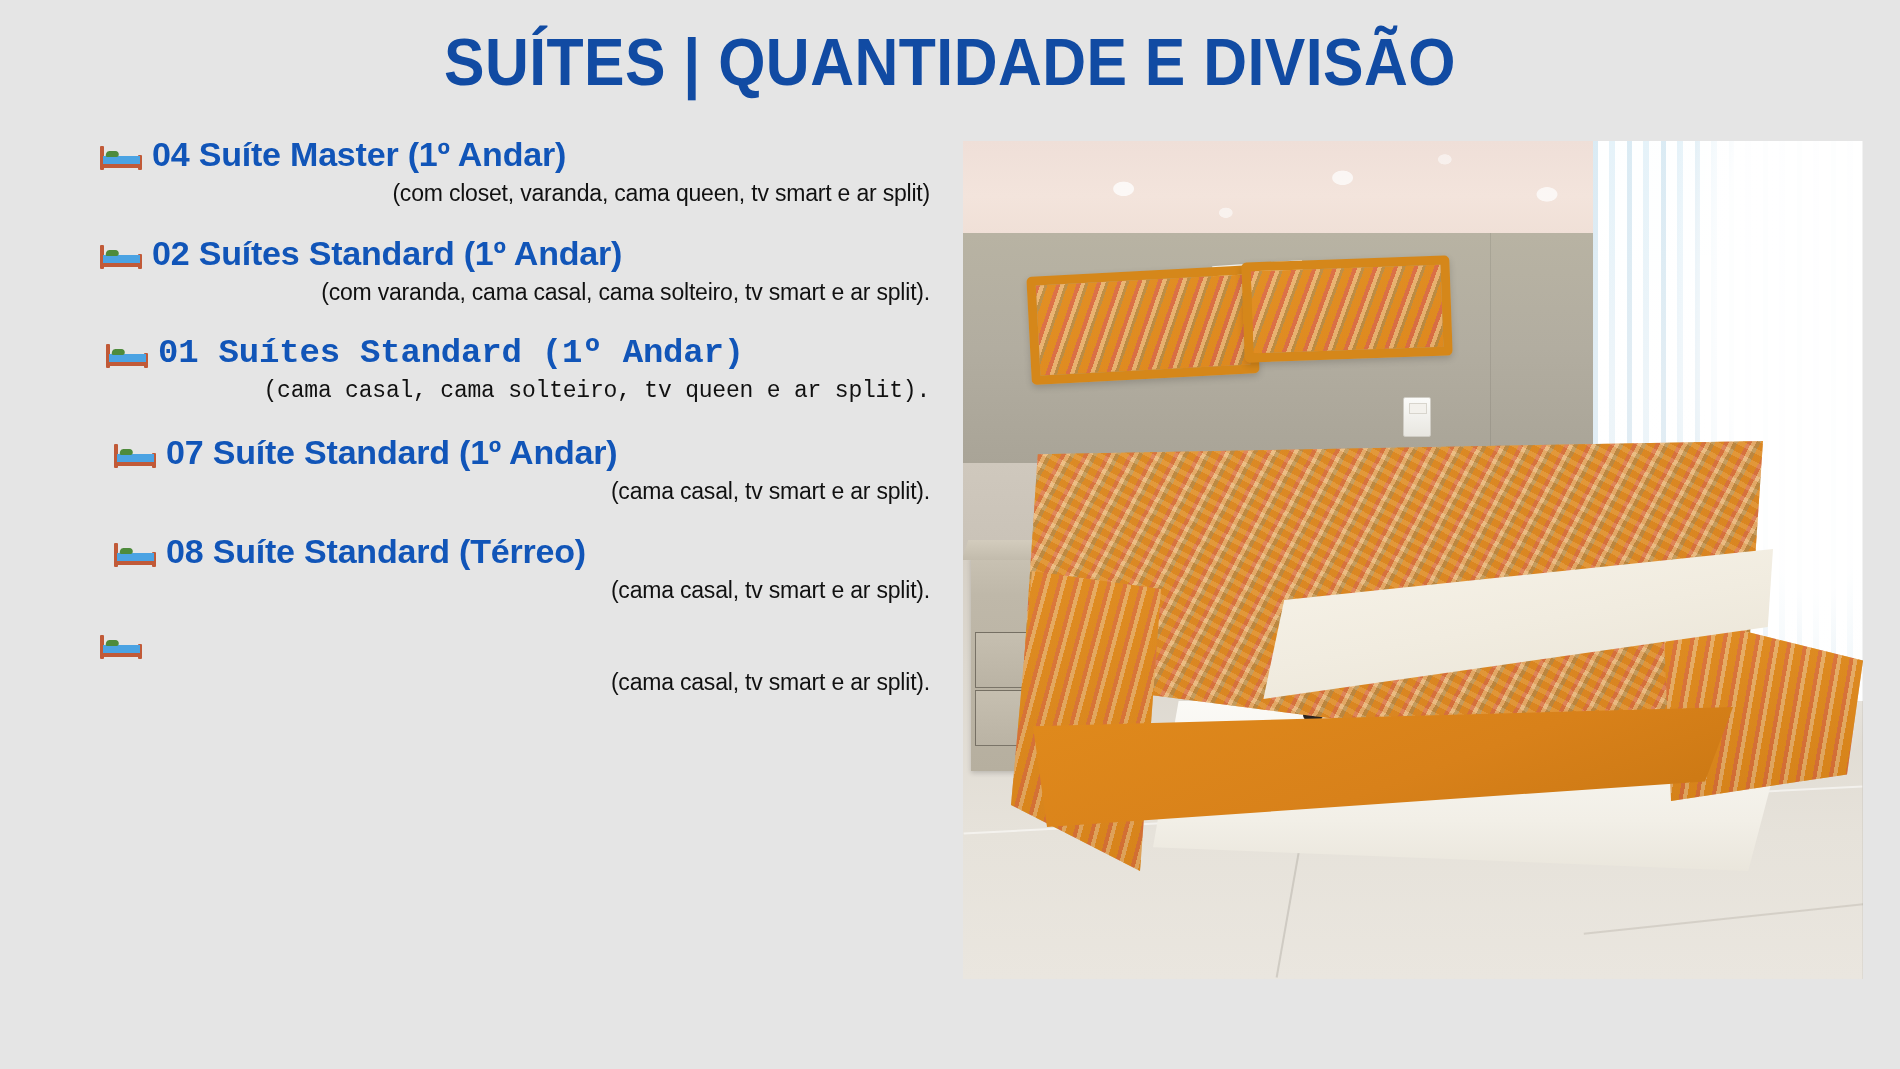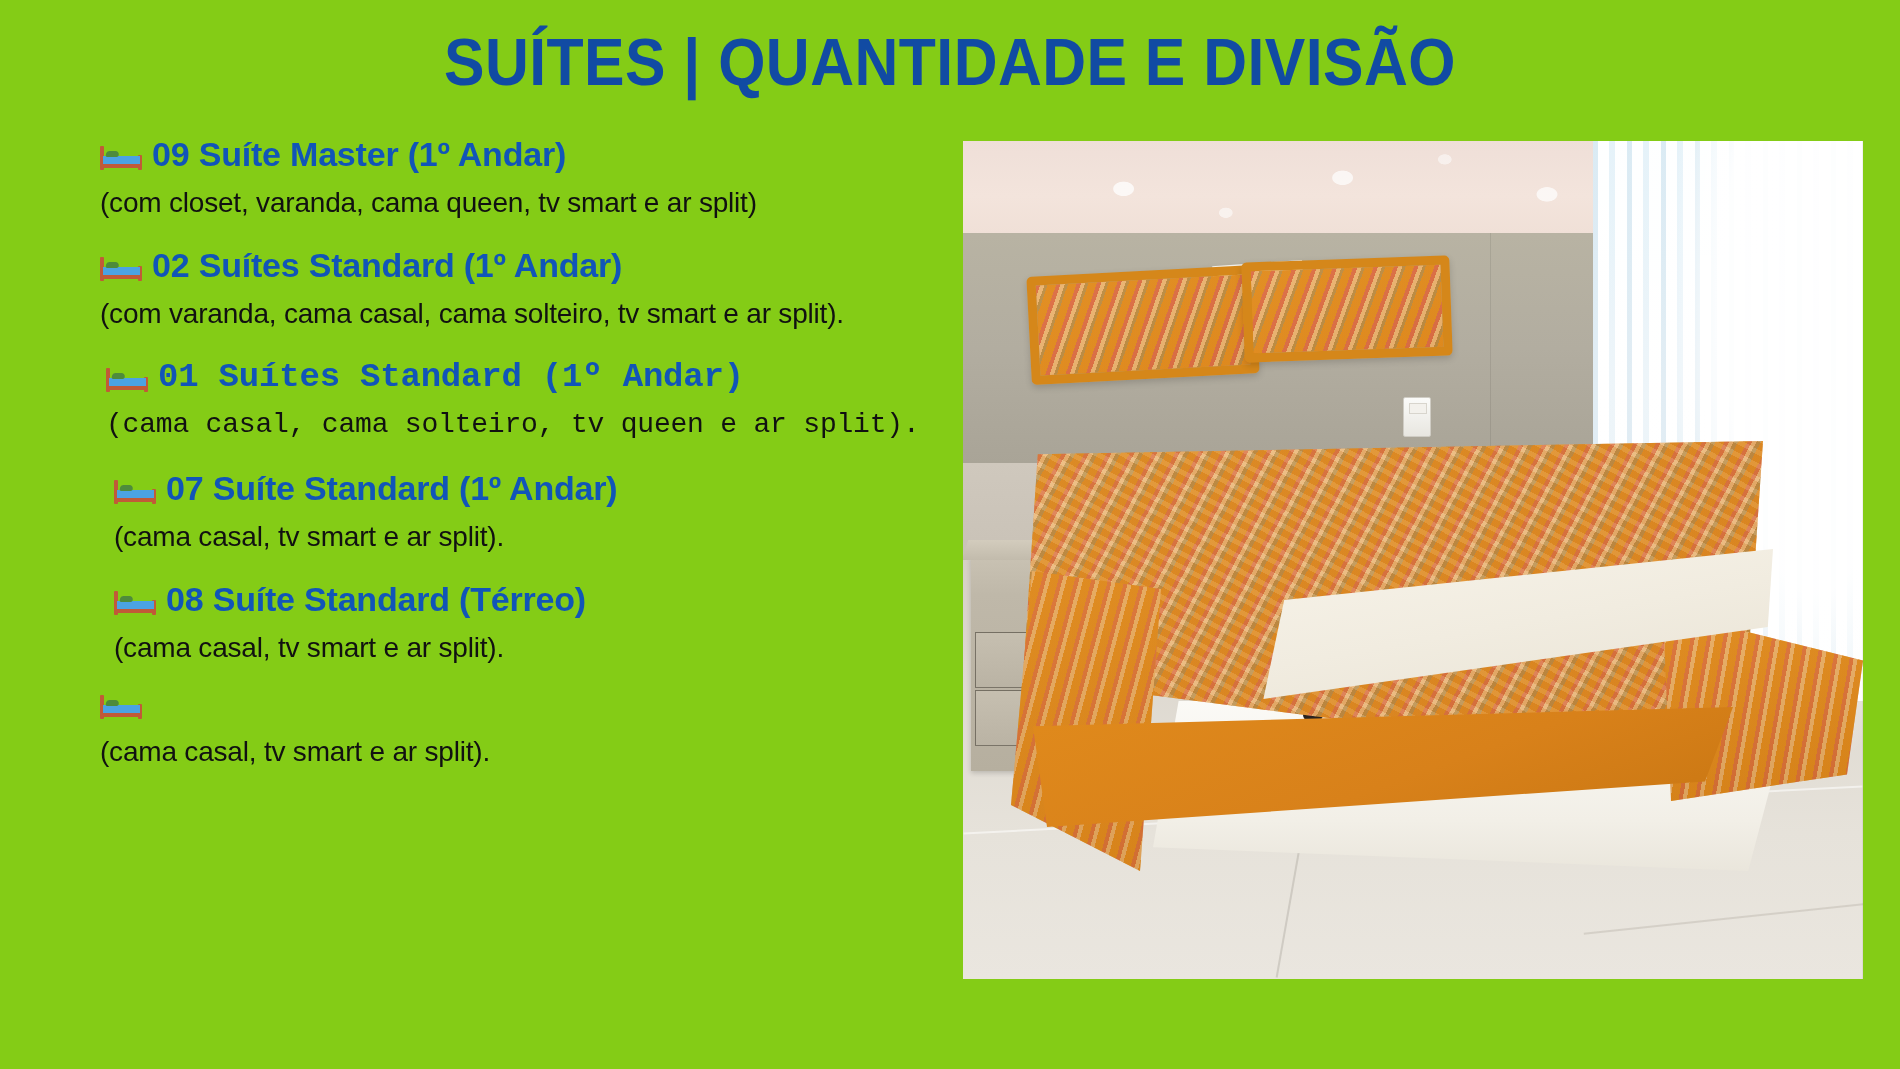--- a/index.html
+++ b/index.html
@@ -12,21 +12,21 @@
     height: 1069px;
     overflow: hidden;
     font-family: "Liberation Sans", sans-serif;
     position: relative;
   }
 
   
   .slide {
     position: absolute;
     inset: 0;
-    background: #84cc16;
+    background: #e5e5e5;
   }
 
   
   .slide-title {
     position: absolute;
     left: 0;
     top: 28px;
     width: 1900px;
     text-align: center;
     color: #114BA3;
@@ -60,25 +60,26 @@
   }
   .suite-title {
     color: #1155B8;
     font-weight: bold;
     font-size: 34px;
     line-height: 1.08;
     letter-spacing: -0.2px;
   }
   .suite-sub {
     color: #111111;
-    font-size: 28px;
+    font-size: 23px;
     line-height: 1.2;
-    margin-top: 13px;
+    margin-top: 7px;
     letter-spacing: -0.2px;
     white-space: nowrap;
+    text-align: right;
   }
 
   
   .indent-0 { padding-left: 0; }
   .indent-1 { padding-left: 6px; font-family: Liberation Mono, monospace; }
   .indent-2 { padding-left: 14px; }
 
   
   .bed-icon {
     position: relative;
@@ -371,21 +372,21 @@
 
     <div class="suite-item indent-0">
       <div class="suite-head">
         <span class="bed-icon">
           <span class="post-l"></span>
             <span class="post-r"></span>
           <span class="mattress"></span>
             <span class="frame"></span>
             <span class="pillow"></span>
         </span>
-        <span class="suite-title">09 Suíte Master (1º Andar)</span>
+        <span class="suite-title">04 Suíte Master (1º Andar)</span>
       </div>
       <div class="suite-sub">(com closet, varanda, cama queen, tv smart e ar split)</div>
     </div>
 
     <div class="suite-item indent-0">
       <div class="suite-head">
         <span class="bed-icon">
           <span class="post-l"></span>
             <span class="post-r"></span>
           <span class="mattress"></span>

